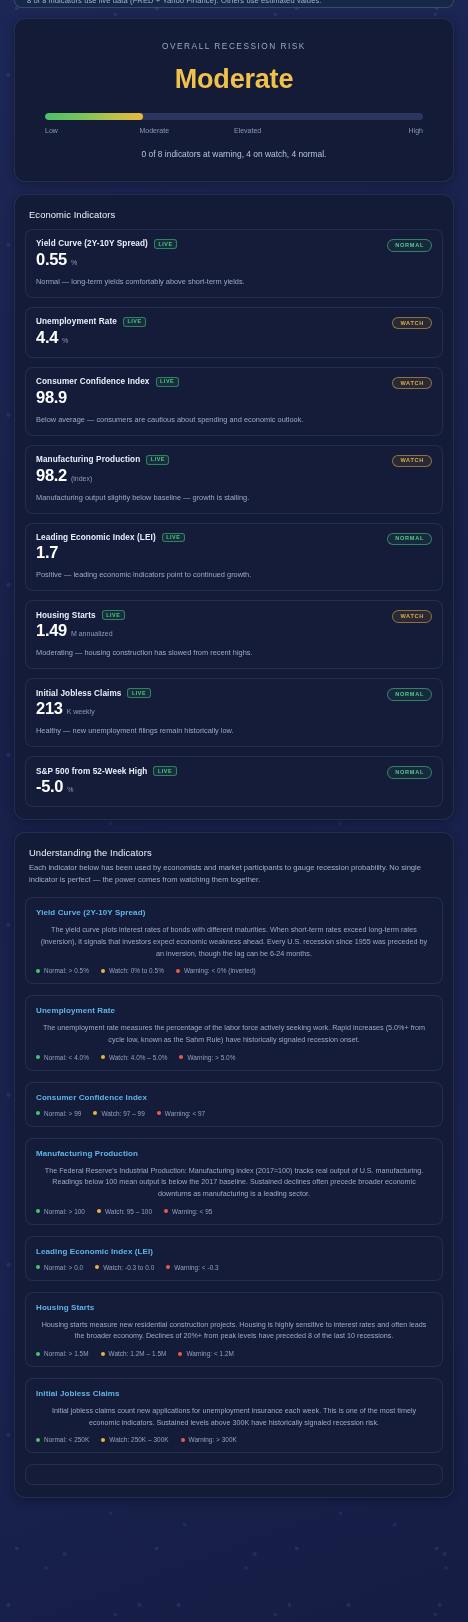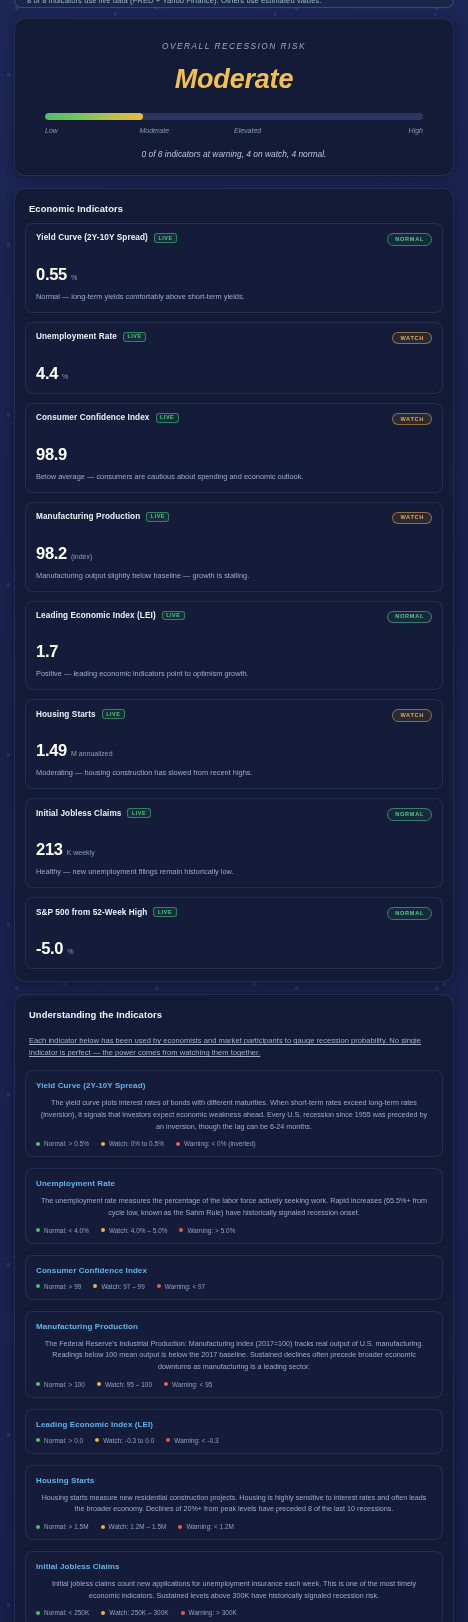--- a/index.html
+++ b/index.html
@@ -46,21 +46,21 @@
     overflow: hidden;
   }
   .live-banner-text {
     font-size: 7.6px;
     color: #9fb6cf;
     letter-spacing: 0.08px;
     line-height: 13px;
   }
 
   
-  .risk-card { margin-top: 10px; padding: 22px 18px 16px; text-align: center; font-style: italic; }
+  .risk-card { margin-top: 10px; padding: 22px 18px 22px; text-align: center; }
   .risk-label {
     font-size: 8.3px;
     letter-spacing: 1.5px;
     color: #9aa9c4;
     font-weight: 400;
     text-transform: uppercase;
   }
   .risk-level {
     margin-top: 13px;
     font-size: 27px;
@@ -92,21 +92,21 @@
     margin-top: 15px;
     font-size: 8.4px;
     color: #b8c4da;
     text-align: center;
   }
 
   
   .section { margin-top: 12px; padding: 12px 10px; }
   .section-title {
     font-size: 9.4px;
-    font-weight: bold;
+    font-weight: normal;
     color: #eef2fa;
     padding: 2px 4px 0;
     letter-spacing: 0.1px;
   }
 
   .ind-card {
     margin-top: 9px;
     padding: 9px 10px 10px;
     border: 1px solid rgba(120,150,210,0.15);
     border-radius: 8px;
@@ -146,47 +146,46 @@
     color: #52c98a;
     border: 1px solid rgba(82,201,138,0.55);
     background: rgba(40,130,90,0.14);
   }
   .status-watch {
     color: #e0ab4a;
     border: 1px solid rgba(224,171,74,0.55);
     background: rgba(150,110,40,0.16);
   }
   .ind-value-row {
-    margin-top: 22px;
+    margin-top: 1px;
     display: flex;
     align-items: baseline;
     gap: 4px;
   }
   .ind-value {
     font-size: 16.5px;
     font-weight: bold;
     color: #ffffff;
     letter-spacing: -0.3px;
   }
   .ind-unit { font-size: 7px; color: #8e9cb8; }
   .ind-note {
     margin-top: 8px;
     font-size: 7.4px;
     color: #9dabc6;
     line-height: 1.35;
   }
 
   
   .intro {
-    margin-top: 15px;
+    margin-top: 4px;
     padding: 0 4px;
     font-size: 7.6px;
     line-height: 1.6;
     color: #a2b0c9;
-    text-decoration: underline;
   }
   .edu-card {
     margin-top: 11px;
     padding: 10px 10px 9px;
     border: 1px solid rgba(120,150,210,0.15);
     border-radius: 8px;
     background: rgba(22,30,60,0.50);
   }
   .edu-title {
     font-size: 8px;
@@ -292,21 +291,21 @@
         </div>
         <div class="ind-card">
           <div class="ind-head">
             <span class="ind-name">Leading Economic Index (LEI)</span>
             <span class="live-chip">LIVE</span>
           </div>
           <span class="status-pill status-normal">NORMAL</span>
           <div class="ind-value-row">
             <span class="ind-value">1.7</span>
           </div>
-          <div class="ind-note">Positive — leading economic indicators point to optimism growth.</div>
+          <div class="ind-note">Positive — leading economic indicators point to continued growth.</div>
         </div>
         <div class="ind-card">
           <div class="ind-head">
             <span class="ind-name">Housing Starts</span>
             <span class="live-chip">LIVE</span>
           </div>
           <span class="status-pill status-watch">WATCH</span>
           <div class="ind-value-row">
             <span class="ind-value">1.49</span>
             <span class="ind-unit">M annualized</span>
@@ -356,21 +355,21 @@
               <span class="thr-text">Watch: 0% to 0.5%</span>
             </div>
             <div class="thr">
               <span class="dot dot-warn"></span>
               <span class="thr-text">Warning: &lt; 0% (inverted)</span>
             </div>
           </div>
         </div>
         <div class="edu-card">
           <div class="edu-title">Unemployment Rate</div>
-          <div class="edu-body">The unemployment rate measures the percentage of the labor force actively seeking work. Rapid increases (65.5%+ from cycle low, known as the Sahm Rule) have historically signaled recession onset.</div>
+          <div class="edu-body">The unemployment rate measures the percentage of the labor force actively seeking work. Rapid increases (5.0%+ from cycle low, known as the Sahm Rule) have historically signaled recession onset.</div>
           <div class="edu-thresholds">
             <div class="thr">
               <span class="dot dot-normal"></span>
               <span class="thr-text">Normal: &lt; 4.0%</span>
             </div>
             <div class="thr">
               <span class="dot dot-watch"></span>
               <span class="thr-text">Watch: 4.0% – 5.0%</span>
             </div>
             <div class="thr">

